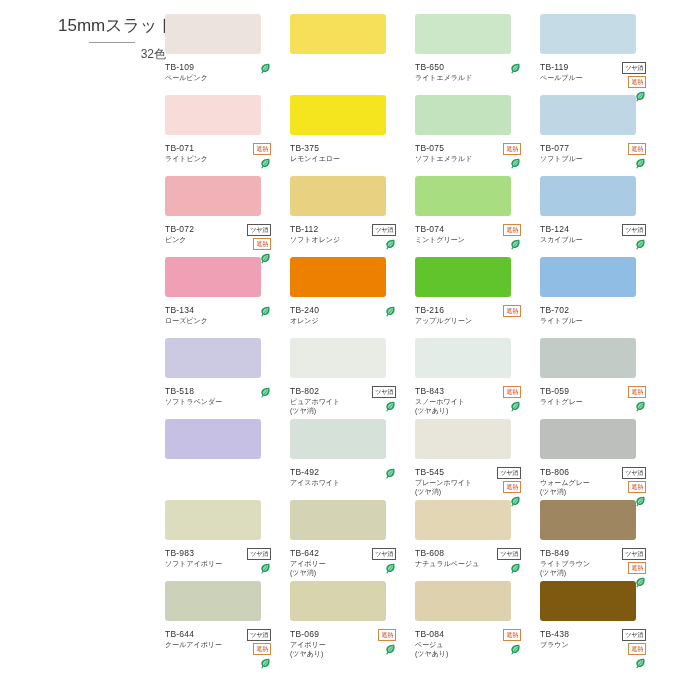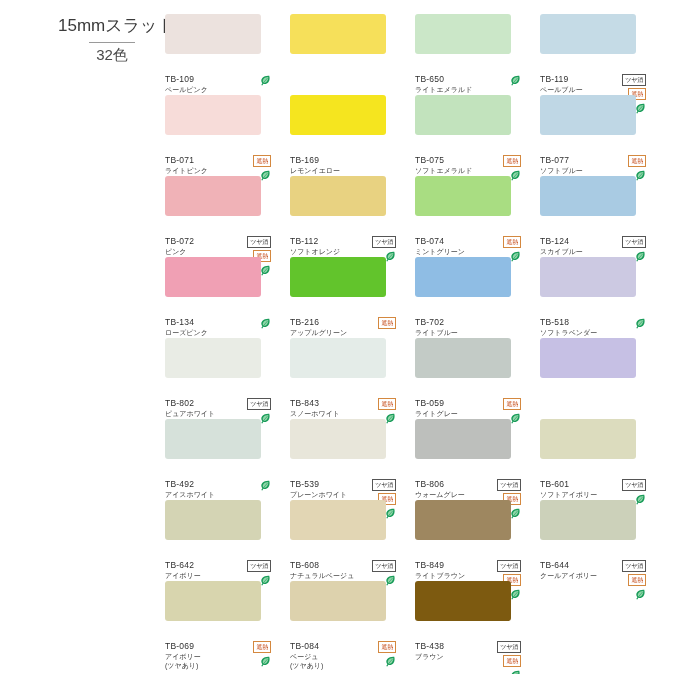--- a/index.html
+++ b/index.html
@@ -35,22 +35,23 @@
     color: #3b3b3b;
     white-space: nowrap;
   }
   .header-rule {
     width: 46px;
     height: 1px;
     background: #9a9a9a;
     margin: 5px auto 3px auto;
   }
   .header-count {
-    font-size: 15px;
+    font-size: 12px;
     color: #4a4a4a;
+    text-align: right;
   }
 
   
   .grid {
     position: absolute;
     left: 165px;
     top: 14px;
     width: 500px;
     display: grid;
     grid-template-columns: repeat(4, 125px);
@@ -66,21 +67,21 @@
   .swatch {
     width: 96px;
     height: 40px;
     border-radius: 3px;
     box-sizing: border-box;
   }
 
   .info {
     position: relative;
     width: 114px;
-    margin-top: 20px;
+    margin-top: 8px;
   }
 
   .code {
     font-size: 8.5px;
     color: #2f2f2f;
     letter-spacing: 0.2px;
     line-height: 11px;
     white-space: nowrap;
   }
   .cname {
@@ -213,21 +214,21 @@
                 <path d="M12.2 3.1c-2.9 0.1-5.7 1.0-7.2 2.8-1.5 1.8-1.4 4.1-0.2 5.4 1.7 0.6 3.9 0.0 5.3-1.7 1.6-2.0 2.2-4.5 2.1-6.5z" fill="#8fd6a8"></path>
                 <path d="M11.0 4.6L5.2 11.3" stroke="#1a9c5a" stroke-width="0.9" fill="none"></path>
               </svg>
             </div>
           </div>
         </div>
       </div>
       <div class="cell">
         <div class="swatch" style="background: rgb(245, 229, 31);"></div>
         <div class="info">
-          <div class="code">TB-169</div>
+          <div class="code">TB-375</div>
           <div class="cname">レモンイエロー</div>
           <div class="badges"></div>
         </div>
       </div>
       <div class="cell">
         <div class="swatch" style="background: rgb(194, 227, 189);"></div>
         <div class="info">
           <div class="code">TB-075</div>
           <div class="cname">ソフトエメラルド</div>
           <div class="badges">
@@ -326,20 +327,36 @@
               </svg>
             </div>
           </div>
         </div>
       </div>
       <div class="cell">
         <div class="swatch" style="background: rgb(240, 160, 180);"></div>
         <div class="info">
           <div class="code">TB-134</div>
           <div class="cname">ローズピンク</div>
+          <div class="badges">
+            <div class="eco-wrap">
+              <svg class="eco" viewBox="0 0 16 18" xmlns="http://www.w3.org/2000/svg">
+                <path d="M13.6 1.3C9.6 1.0 5.4 2.0 3.2 4.6 1.0 7.2 1.4 10.6 3.3 12.3l-1.6 2.6 1.5 0.9 1.6-2.6c2.4 1.0 5.6 0.2 7.5-2.2 2.2-2.8 2.2-7.3 1.3-9.7z" fill="#1a9c5a"></path>
+                <path d="M12.2 3.1c-2.9 0.1-5.7 1.0-7.2 2.8-1.5 1.8-1.4 4.1-0.2 5.4 1.7 0.6 3.9 0.0 5.3-1.7 1.6-2.0 2.2-4.5 2.1-6.5z" fill="#8fd6a8"></path>
+                <path d="M11.0 4.6L5.2 11.3" stroke="#1a9c5a" stroke-width="0.9" fill="none"></path>
+              </svg>
+            </div>
+          </div>
+        </div>
+      </div>
+      <div class="cell">
+        <div class="swatch" style="background: rgb(238, 128, 0);"></div>
+        <div class="info">
+          <div class="code">TB-240</div>
+          <div class="cname">オレンジ</div>
           <div class="badges">
             <div class="eco-wrap">
               <svg class="eco" viewBox="0 0 16 18" xmlns="http://www.w3.org/2000/svg">
                 <path d="M13.6 1.3C9.6 1.0 5.4 2.0 3.2 4.6 1.0 7.2 1.4 10.6 3.3 12.3l-1.6 2.6 1.5 0.9 1.6-2.6c2.4 1.0 5.6 0.2 7.5-2.2 2.2-2.8 2.2-7.3 1.3-9.7z" fill="#1a9c5a"></path>
                 <path d="M12.2 3.1c-2.9 0.1-5.7 1.0-7.2 2.8-1.5 1.8-1.4 4.1-0.2 5.4 1.7 0.6 3.9 0.0 5.3-1.7 1.6-2.0 2.2-4.5 2.1-6.5z" fill="#8fd6a8"></path>
                 <path d="M11.0 4.6L5.2 11.3" stroke="#1a9c5a" stroke-width="0.9" fill="none"></path>
               </svg>
             </div>
           </div>
         </div>
@@ -446,21 +463,21 @@
                 <path d="M12.2 3.1c-2.9 0.1-5.7 1.0-7.2 2.8-1.5 1.8-1.4 4.1-0.2 5.4 1.7 0.6 3.9 0.0 5.3-1.7 1.6-2.0 2.2-4.5 2.1-6.5z" fill="#8fd6a8"></path>
                 <path d="M11.0 4.6L5.2 11.3" stroke="#1a9c5a" stroke-width="0.9" fill="none"></path>
               </svg>
             </div>
           </div>
         </div>
       </div>
       <div class="cell">
         <div class="swatch" style="background: rgb(232, 230, 218);"></div>
         <div class="info">
-          <div class="code">TB-539</div>
+          <div class="code">TB-545</div>
           <div class="cname">プレーンホワイト</div>
           <div class="cname2">(ツヤ消)</div>
           <div class="badges">
             <div class="badge matte">ツヤ消</div>
             <div class="badge heat">遮熱</div>
             <div class="eco-wrap">
               <svg class="eco" viewBox="0 0 16 18" xmlns="http://www.w3.org/2000/svg">
                 <path d="M13.6 1.3C9.6 1.0 5.4 2.0 3.2 4.6 1.0 7.2 1.4 10.6 3.3 12.3l-1.6 2.6 1.5 0.9 1.6-2.6c2.4 1.0 5.6 0.2 7.5-2.2 2.2-2.8 2.2-7.3 1.3-9.7z" fill="#1a9c5a"></path>
                 <path d="M12.2 3.1c-2.9 0.1-5.7 1.0-7.2 2.8-1.5 1.8-1.4 4.1-0.2 5.4 1.7 0.6 3.9 0.0 5.3-1.7 1.6-2.0 2.2-4.5 2.1-6.5z" fill="#8fd6a8"></path>
                 <path d="M11.0 4.6L5.2 11.3" stroke="#1a9c5a" stroke-width="0.9" fill="none"></path>
@@ -484,21 +501,21 @@
                 <path d="M12.2 3.1c-2.9 0.1-5.7 1.0-7.2 2.8-1.5 1.8-1.4 4.1-0.2 5.4 1.7 0.6 3.9 0.0 5.3-1.7 1.6-2.0 2.2-4.5 2.1-6.5z" fill="#8fd6a8"></path>
                 <path d="M11.0 4.6L5.2 11.3" stroke="#1a9c5a" stroke-width="0.9" fill="none"></path>
               </svg>
             </div>
           </div>
         </div>
       </div>
       <div class="cell">
         <div class="swatch" style="background: rgb(220, 220, 190);"></div>
         <div class="info">
-          <div class="code">TB-601</div>
+          <div class="code">TB-983</div>
           <div class="cname">ソフトアイボリー</div>
           <div class="badges">
             <div class="badge matte">ツヤ消</div>
             <div class="eco-wrap">
               <svg class="eco" viewBox="0 0 16 18" xmlns="http://www.w3.org/2000/svg">
                 <path d="M13.6 1.3C9.6 1.0 5.4 2.0 3.2 4.6 1.0 7.2 1.4 10.6 3.3 12.3l-1.6 2.6 1.5 0.9 1.6-2.6c2.4 1.0 5.6 0.2 7.5-2.2 2.2-2.8 2.2-7.3 1.3-9.7z" fill="#1a9c5a"></path>
                 <path d="M12.2 3.1c-2.9 0.1-5.7 1.0-7.2 2.8-1.5 1.8-1.4 4.1-0.2 5.4 1.7 0.6 3.9 0.0 5.3-1.7 1.6-2.0 2.2-4.5 2.1-6.5z" fill="#8fd6a8"></path>
                 <path d="M11.0 4.6L5.2 11.3" stroke="#1a9c5a" stroke-width="0.9" fill="none"></path>
               </svg>
             </div>

